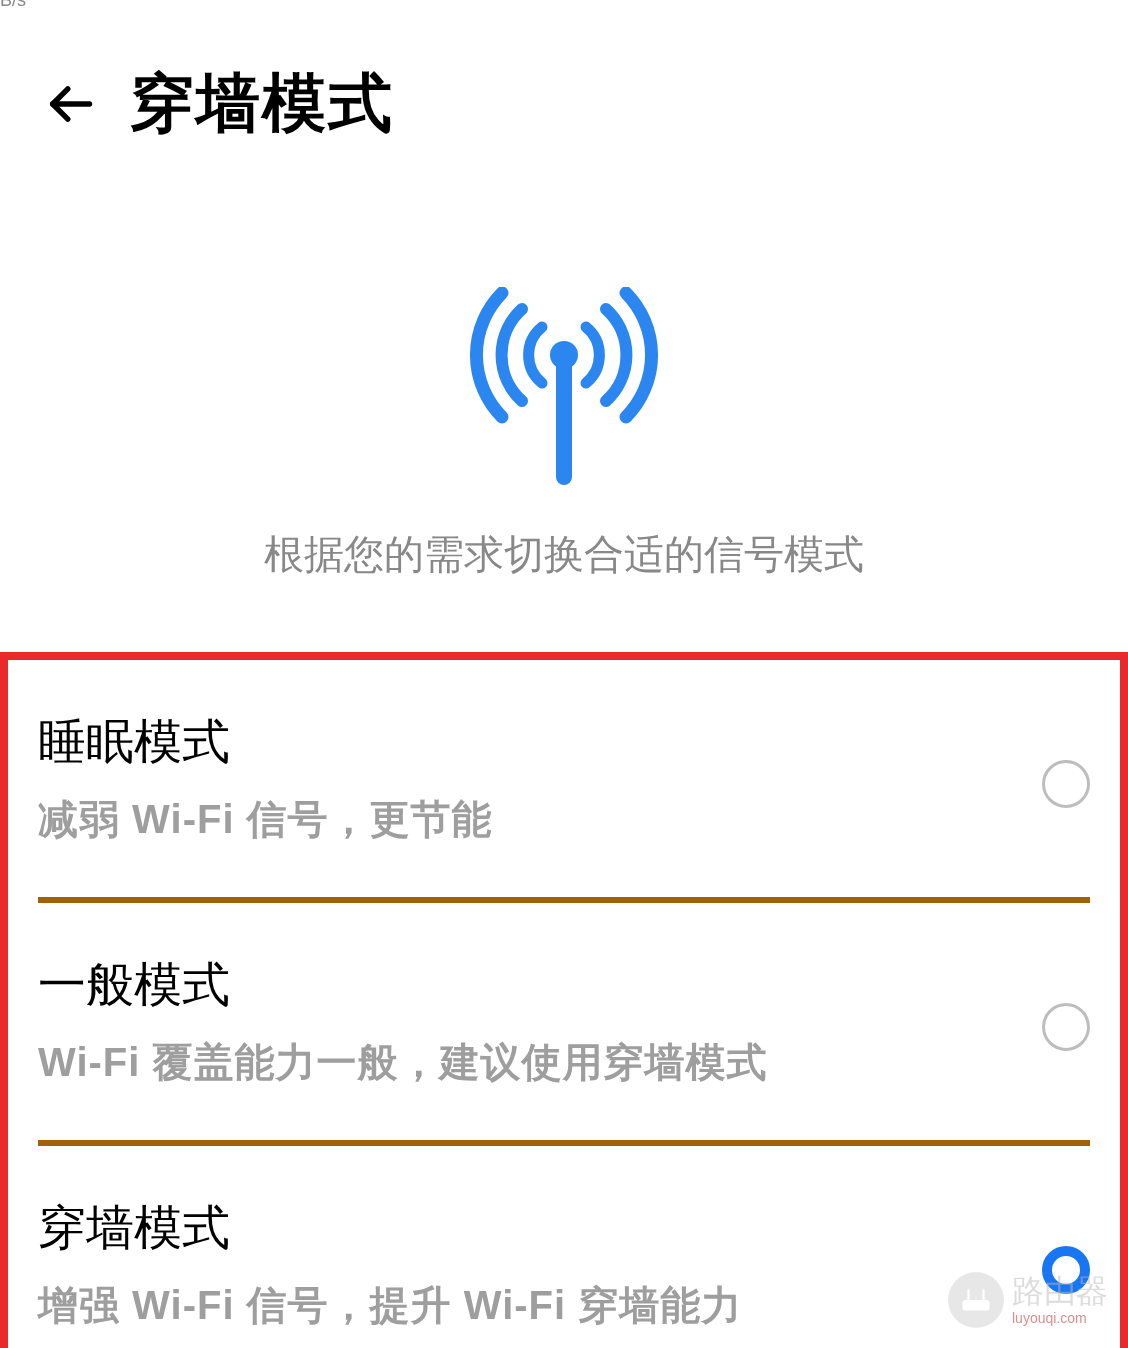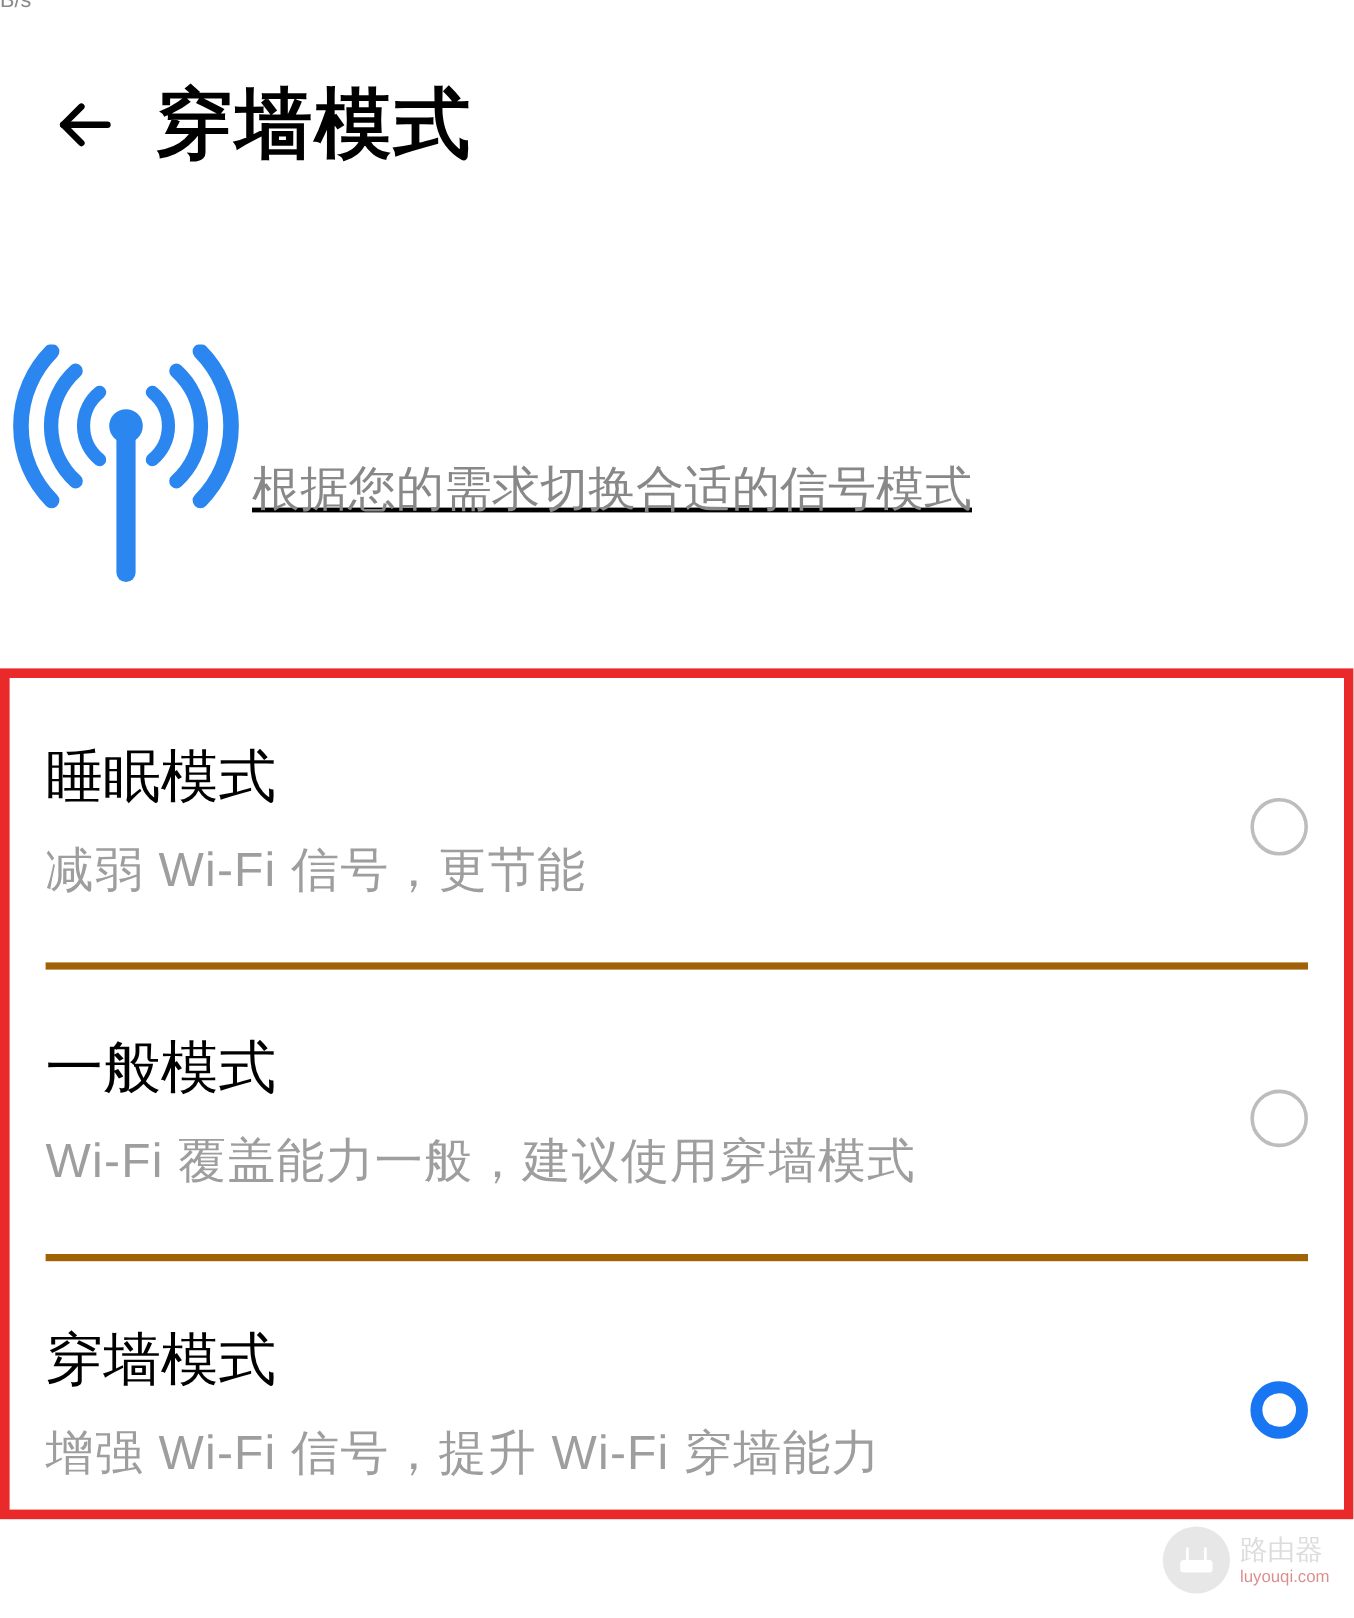--- a/index.html
+++ b/index.html
@@ -41,25 +41,24 @@
       height: 52px;
     }
     .title {
       font-size: 64px;
       font-weight: 700;
       color: #000;
       letter-spacing: 2px;
     }
     .hero {
       display: flex;
-      flex-direction: row;
+      flex-direction: column;
       align-items: center;
       padding-top: 110px;
       padding-bottom: 50px;
-      text-decoration: underline;
     }
     .signal-icon {
       width: 210px;
       height: 200px;
     }
     .hero-subtitle {
       font-size: 40px;
       color: #888888;
       margin-top: 40px;
       text-align: center;
@@ -86,20 +85,21 @@
     .option-title {
       font-size: 48px;
       color: #000;
       font-weight: 500;
       margin-bottom: 18px;
     }
     .option-desc {
       font-size: 40px;
       color: #9e9e9e;
       letter-spacing: 1px;
+      font-weight: bold;
     }
     .radio-outer {
       width: 48px;
       height: 48px;
       border: 3px solid #bdbdbd;
       border-radius: 50%;
       display: flex;
       align-items: center;
       justify-content: center;
       flex-shrink: 0;
@@ -128,21 +128,21 @@
       display: flex;
       align-items: center;
       justify-content: center;
       margin-right: 8px;
     }
     .watermark-icon svg {
       width: 36px;
       height: 36px;
     }
     .watermark-text {
-      font-size: 23px;
+      font-size: 32px;
       color: #bbb;
       line-height: 1.1;
     }
     .watermark-sub {
       font-size: 14px;
       color: #b91c1c;
     }
   </style>
 </head>
 <body>

